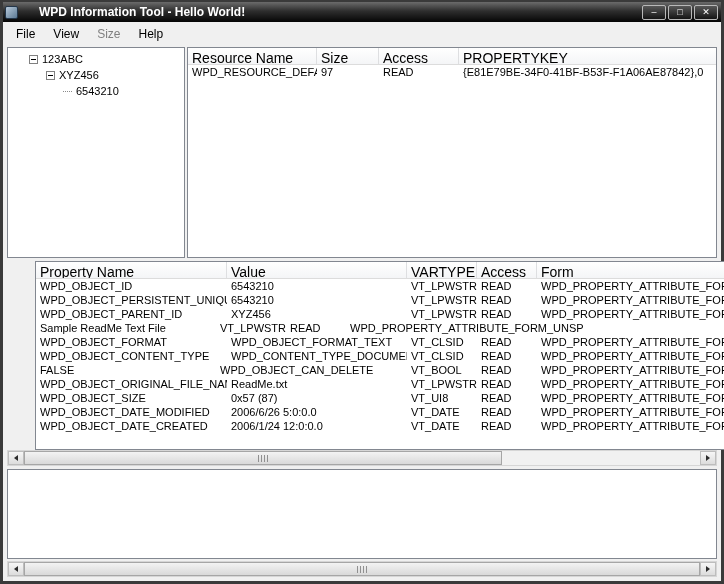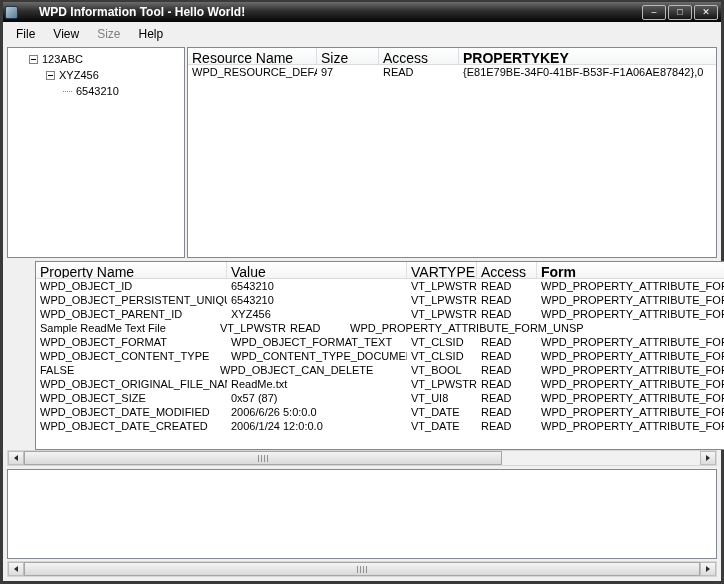--- a/index.html
+++ b/index.html
@@ -38,21 +38,21 @@
   .tree-expander { width:9px; height:9px; flex:0 0 9px; border:1px solid #808080;
     background:#fff linear-gradient(#000,#000) center / 5px 1px no-repeat; margin-right:4px; }
   .tree-dash { width:9px; flex:0 0 9px; border-top:1px dotted #8a8a8a; margin-right:4px; }
   .tree-label { font-size:11px; }
 
   
   .table-header { display:flex; height:17px; background:linear-gradient(#ffffff,#f4f5f7);
     border-bottom:1px solid #dcdcdc; }
   .hcell { padding:2px 4px 0 4px; border-right:1px solid var(--header-line,#dedfe1);
     white-space:nowrap; overflow:hidden; font-size:14px; }
-  .hcell:last-child { border-right:none;font-weight:bold; }
+  .hcell:last-child { border-right:none; }
   .trow { display:flex; height:14px; line-height:14px; }
   .resource-panel .trow { height:15px; line-height:15px; }
   .cell { padding:0 4px; white-space:nowrap; overflow:hidden; font-size:11px; }
 
   .res-col-0{width:129px; flex:0 0 129px;} .res-col-1{width:62px; flex:0 0 62px;}
   .res-col-2{width:80px; flex:0 0 80px;}  .res-col-3{flex:1;}
   .prop-col-0{width:191px; flex:0 0 191px;} .prop-col-1{width:180px; flex:0 0 180px;}
   .prop-col-2{width:70px; flex:0 0 70px;}   .prop-col-3{width:60px; flex:0 0 60px;}
   .prop-col-4{flex:1;}
 

